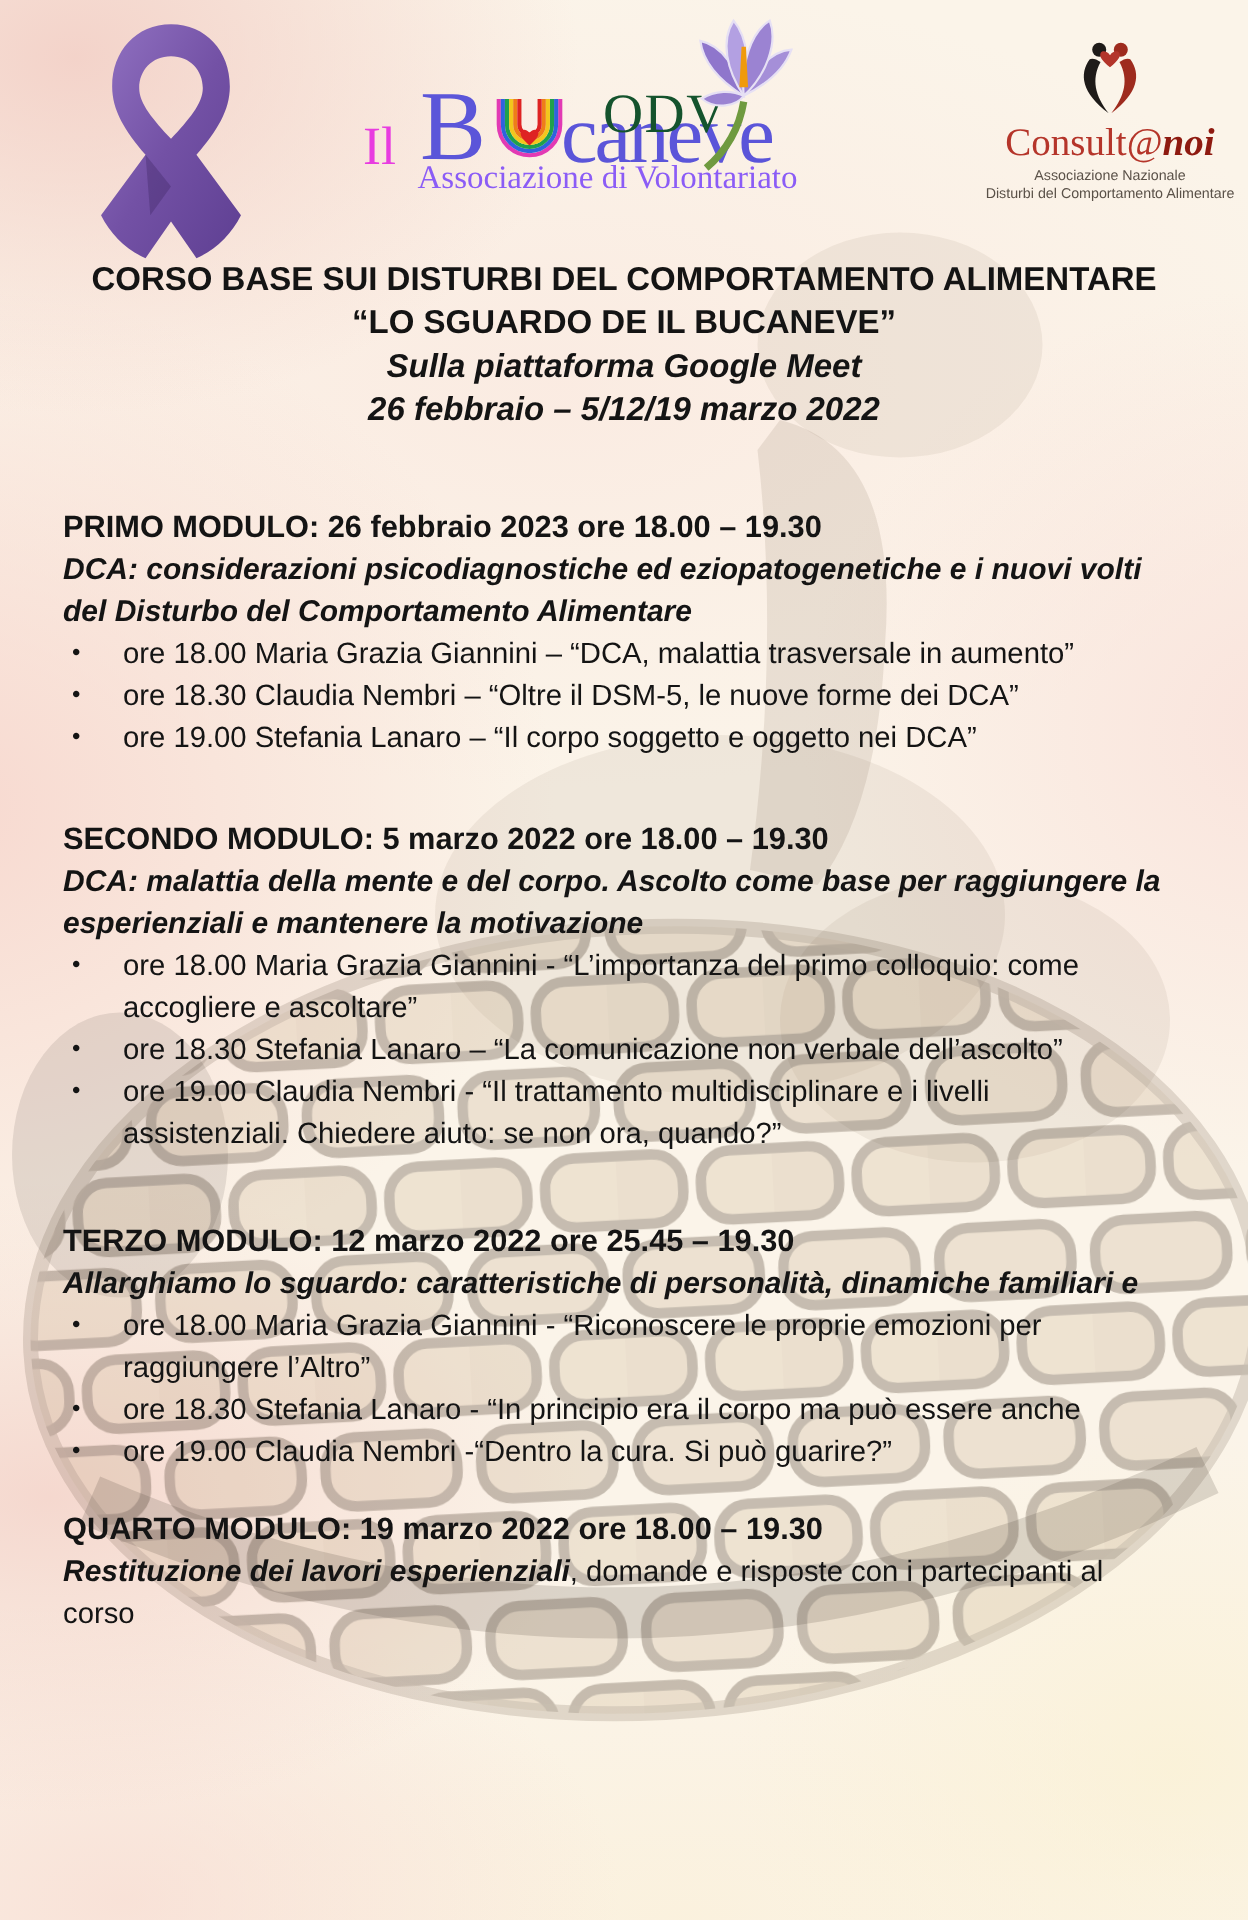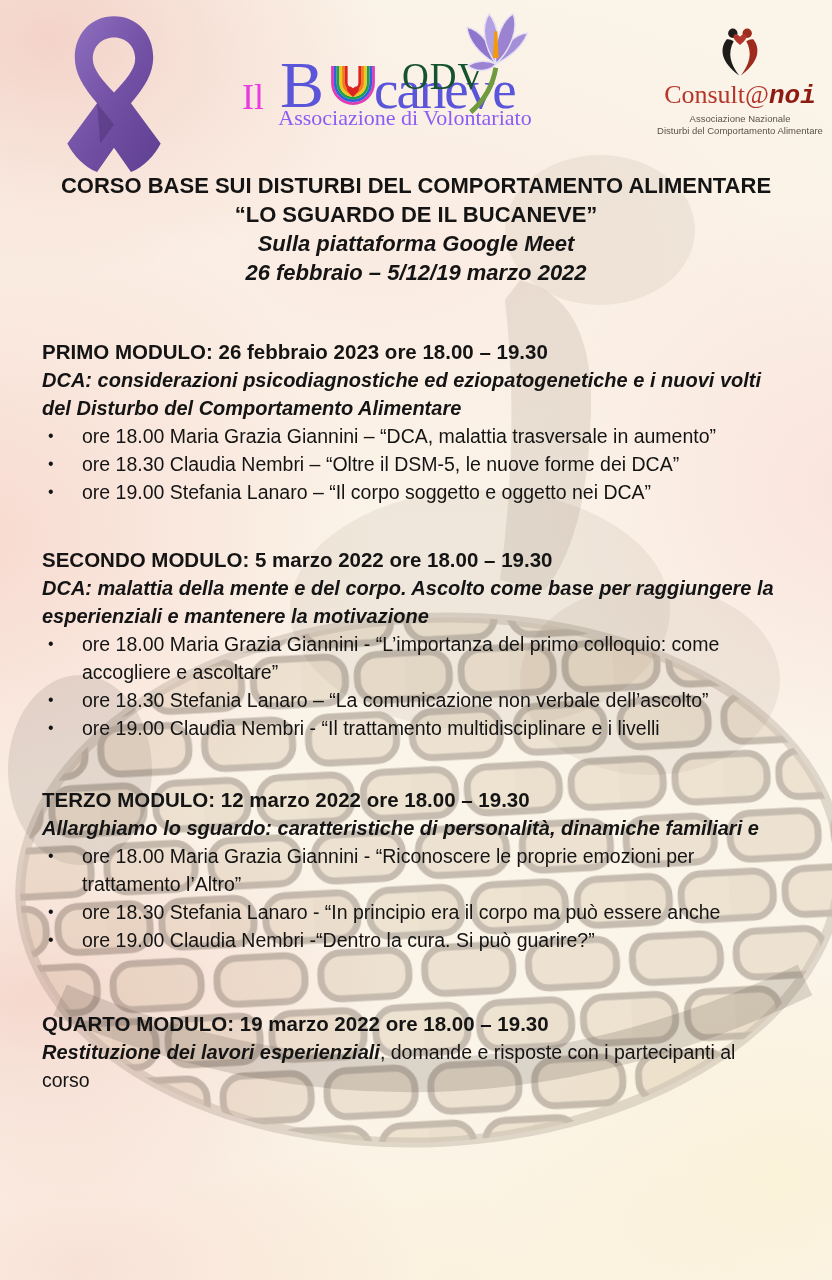--- a/index.html
+++ b/index.html
@@ -28,36 +28,36 @@
   .bv-il{position:absolute;left:2px;top:62px;font-size:36px;color:#e83ce0;}
   .bv-b{position:absolute;left:40px;top:38px;font-size:66px;line-height:1;color:#5b55d9;}
   .bv-rainbow{position:absolute;left:88px;top:46px;width:50px;height:54px;}
   .bv-caneve{position:absolute;left:134px;top:48px;font-size:55px;line-height:1;letter-spacing:-2px;color:#5b55d9;}
   .bv-odv{position:absolute;left:162px;top:44px;font-size:37px;line-height:1;letter-spacing:1px;color:#14532d;}
   .bv-flower{position:absolute;left:198px;top:-6px;width:106px;height:106px;}
   .bv-sub{position:absolute;left:0;top:91px;width:330px;text-align:center;font-size:22px;color:#8b5cf6;}
   .consult{position:absolute;left:648px;top:26px;width:184px;text-align:center;}
   .cn-icon{width:58px;height:54px;margin:0 auto;display:block;}
   .cn-brand{font-family:"Liberation Serif",serif;font-size:26px;line-height:28px;margin-top:1px;color:#b5352a;}
-  .cn-brand .noi{font-weight:bold;font-style:italic;color:#8e1a10;font-family:Liberation Mono, monospace;}
+  .cn-brand .noi{font-weight:bold;font-style:italic;color:#8e1a10;}
   .cn-tag{font-size:9.5px;line-height:11.5px;color:#5a5148;margin-top:3px;}
   
   .title{position:absolute;left:0;top:171px;width:832px;text-align:center;font-weight:bold;}
   .t-main{font-size:22px;line-height:29px;}
   .t-it{font-size:22px;line-height:29px;font-style:italic;}
   
   .content{position:absolute;left:42px;top:338px;width:772px;}
   .mh{font-weight:bold;font-size:20.5px;line-height:28px;white-space:nowrap;}
   .md{font-weight:bold;font-style:italic;font-size:20px;line-height:28px;white-space:nowrap;}
   .bl{display:flex;}
   .bl .mark{flex:none;width:40px;font-size:16px;line-height:28px;padding-left:6px;box-sizing:border-box;}
   .bl .btext{font-size:19.5px;line-height:28px;white-space:nowrap;}
   #mod2{margin-top:40px;}
   #mod3{margin-top:44px;}
-  #mod4{margin-top:56px;}
+  #mod4{margin-top:24px;}
   .m4line{font-size:19.5px;line-height:28px;white-space:nowrap;}
   .m4line .emph{font-weight:bold;font-style:italic;font-size:20px;}
 </style>
 </head>
 <body>
 
 <div class="bg"></div>
 
 <svg class="sketch" viewBox="0 0 832 1280">
   <defs>
@@ -180,32 +180,33 @@
     <div class="bl">
         <span class="mark">•</span>
         <div>
           <div class="btext">ore 18.30 Stefania Lanaro – “La comunicazione non verbale dell’ascolto”</div>
         </div>
       </div>
     <div class="bl">
         <span class="mark">•</span>
         <div>
           <div class="btext">ore 19.00 Claudia Nembri - “Il trattamento multidisciplinare e i livelli</div>
+          <div class="btext">assistenziali. Chiedere aiuto: se non ora, quando?”</div>
         </div>
       </div>
   </div>
 
   <div class="mod" id="mod3">
-    <div class="mh">TERZO MODULO: 12 marzo 2022 ore 18.00 – 19.30</div>
+    <div class="mh">TERZO MODULO: 12 marzo 2022 ore 25.45 – 19.30</div>
     <div class="md">Allarghiamo lo sguardo: caratteristiche di personalità, dinamiche familiari e</div>
     <div class="bl">
         <span class="mark">•</span>
         <div>
           <div class="btext">ore 18.00 Maria Grazia Giannini - “Riconoscere le proprie emozioni per</div>
-          <div class="btext">trattamento l’Altro”</div>
+          <div class="btext">raggiungere l’Altro”</div>
         </div>
       </div>
     <div class="bl">
         <span class="mark">•</span>
         <div>
           <div class="btext">ore 18.30 Stefania Lanaro -  “In principio era il corpo ma può essere anche</div>
         </div>
       </div>
     <div class="bl">
         <span class="mark">•</span>

